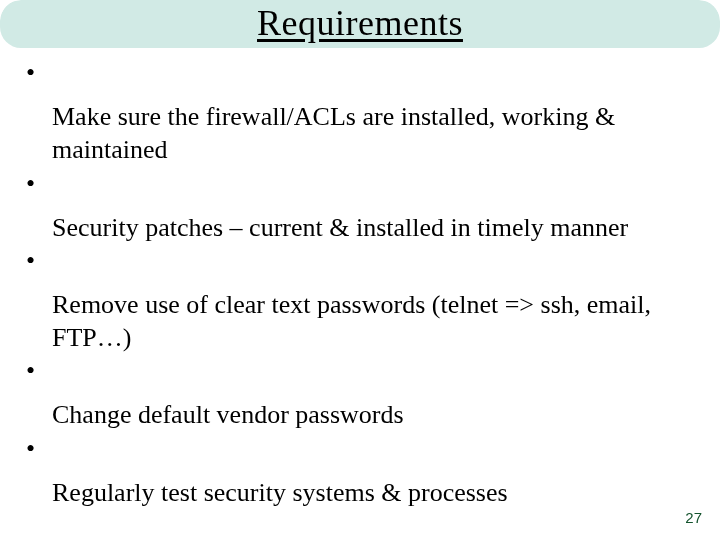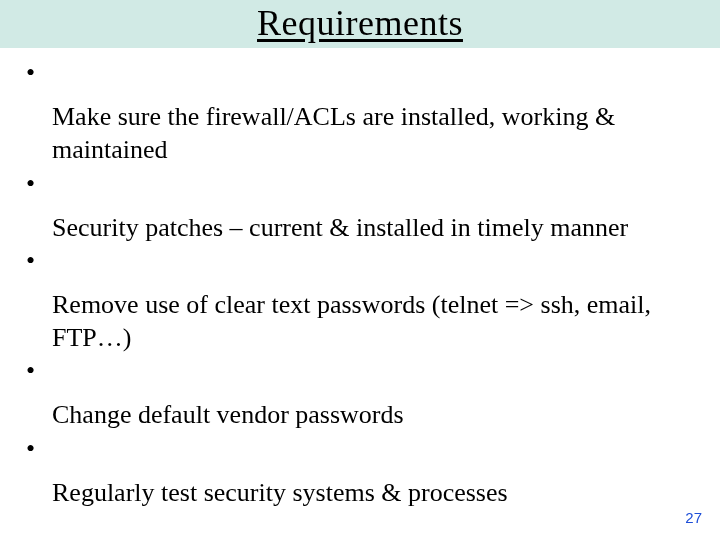--- a/index.html
+++ b/index.html
@@ -1,15 +1,15 @@
 <!DOCTYPE html>
 <html><head>
   <meta charset="utf-8">
   <style>
-    * { margin: 0; padding: 0; box-sizing: border-box; }
+    * { margin: 0; padding: 0; box-sizing: border-box; border-radius: 21px; }
     body {
       width: 720px;
       height: 540px;
       background: #ffffff;
       font-family: "Times New Roman", Times, serif;
       position: relative;
       overflow: hidden;
     }
     .title-bar {
       width: 100%;
@@ -48,21 +48,21 @@
     }
     ul.bullets li .bullet-text {
       flex: 1;
       margin-top: 44px;
     }
     .page-number {
       position: absolute;
       bottom: 14px;
       right: 18px;
       font-size: 15px;
-      color: #1d4ed8;
+      color: #14532d;
       font-family: Arial, sans-serif;
     }
   </style>
 </head>
 <body>
 
 <div class="title-bar">
   <h1>Requirements</h1>
 </div>
 

